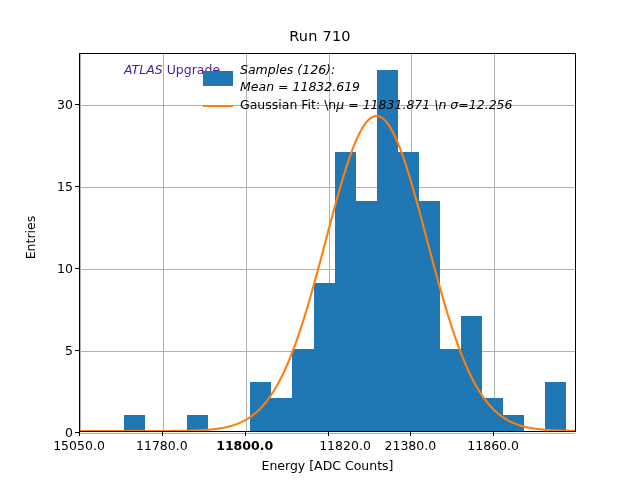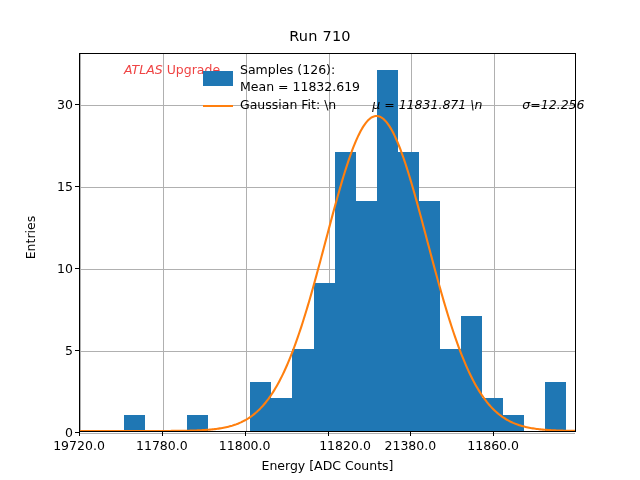--- a/index.html
+++ b/index.html
@@ -36,33 +36,33 @@
 
   
   #xlabel{position:absolute;left:79px;top:458px;width:497px;text-align:center;
           font-size:12.5px;color:#000;}
   #ylabel{position:absolute;left:-40px;top:230px;width:140px;text-align:center;
           font-size:12.5px;color:#000;transform:rotate(-90deg);
           transform-origin:center center;}
 
   
   #atlasblock{position:absolute;left:97px;top:62px;width:150px;
-              font-size:12.5px;color:#ef4444;line-height:1.32;text-align:center;}
+              font-size:12.5px;color:#4c1d95;line-height:1.32;text-align:center;}
   #atlasblock .l1 .em{font-style:italic;}
 
   
   #legend{position:absolute;left:196px;top:62px;font-size:12.5px;color:#000;}
   .legrow{display:flex;align-items:center;margin-bottom:2px;}
-  .legrow.two{align-items:center;}
+  .legrow.two{align-items:center;font-style:italic;}
   .swatch-wrap{width:44px;flex:0 0 44px;display:flex;align-items:center;
                justify-content:center;}
   .swatch-patch{width:30px;height:15px;background:#1f77b4;}
   .swatch-line{width:30px;height:2.1px;background:#ff7f0e;}
   .legtext{line-height:1.33;white-space:nowrap;}
-  .legtext .it{font-style:italic;margin-left:36px;}
+  .legtext .it{font-style:italic;}
 </style>
 </head>
 <body>
 
 <div id="figure">
 
   <div id="title">Run 710</div>
 
   <div id="axes">
     <div id="gridlayer">
@@ -98,25 +98,25 @@
           <div class="bar" style="left: 465.109px; width: 21.1225px; height: 49.2208px; background: rgb(31, 119, 180);"></div>
         </div>
       <svg id="fitcurve" preserveAspectRatio="none" viewBox="0 0 497 379">
         <path id="fitpath" fill="none" stroke="#ff7f0e" stroke-width="2.1" stroke-linejoin="round" stroke-linecap="round" d="M0.00,379.00L1.24,379.00L2.49,379.00L3.73,379.00L4.97,379.00L6.21,379.00L7.45,379.00L8.70,379.00L9.94,379.00L11.18,379.00L12.43,379.00L13.67,379.00L14.91,379.00L16.15,379.00L17.40,379.00L18.64,379.00L19.88,379.00L21.12,379.00L22.36,379.00L23.61,379.00L24.85,379.00L26.09,379.00L27.34,379.00L28.58,379.00L29.82,379.00L31.06,379.00L32.30,379.00L33.55,379.00L34.79,379.00L36.03,379.00L37.27,379.00L38.52,379.00L39.76,379.00L41.00,379.00L42.25,379.00L43.49,379.00L44.73,379.00L45.97,379.00L47.21,379.00L48.46,379.00L49.70,379.00L50.94,379.00L52.19,379.00L53.43,379.00L54.67,379.00L55.91,379.00L57.15,379.00L58.40,379.00L59.64,378.99L60.88,378.99L62.13,378.99L63.37,378.99L64.61,378.99L65.85,378.99L67.10,378.99L68.34,378.99L69.58,378.99L70.82,378.99L72.06,378.98L73.31,378.98L74.55,378.98L75.79,378.98L77.04,378.97L78.28,378.97L79.52,378.97L80.76,378.97L82.00,378.96L83.25,378.96L84.49,378.95L85.73,378.95L86.97,378.94L88.22,378.94L89.46,378.93L90.70,378.92L91.95,378.91L93.19,378.91L94.43,378.90L95.67,378.88L96.91,378.87L98.16,378.86L99.40,378.85L100.64,378.83L101.89,378.81L103.13,378.80L104.37,378.78L105.61,378.75L106.85,378.73L108.10,378.70L109.34,378.68L110.58,378.64L111.83,378.61L113.07,378.57L114.31,378.54L115.55,378.49L116.80,378.45L118.04,378.40L119.28,378.34L120.52,378.28L121.76,378.22L123.01,378.15L124.25,378.08L125.49,377.99L126.74,377.91L127.98,377.81L129.22,377.71L130.46,377.61L131.70,377.49L132.95,377.36L134.19,377.23L135.43,377.08L136.68,376.93L137.92,376.76L139.16,376.58L140.40,376.39L141.65,376.19L142.89,375.97L144.13,375.73L145.37,375.48L146.61,375.22L147.86,374.93L149.10,374.63L150.34,374.31L151.59,373.96L152.83,373.60L154.07,373.21L155.31,372.79L156.55,372.36L157.80,371.89L159.04,371.40L160.28,370.87L161.53,370.32L162.77,369.73L164.01,369.11L165.25,368.46L166.50,367.77L167.74,367.04L168.98,366.27L170.22,365.45L171.46,364.60L172.71,363.70L173.95,362.76L175.19,361.76L176.44,360.72L177.68,359.63L178.92,358.48L180.16,357.27L181.40,356.01L182.65,354.70L183.89,353.32L185.13,351.88L186.38,350.37L187.62,348.80L188.86,347.17L190.10,345.46L191.35,343.69L192.59,341.84L193.83,339.92L195.07,337.93L196.31,335.86L197.56,333.71L198.80,331.49L200.04,329.18L201.29,326.79L202.53,324.33L203.77,321.78L205.01,319.14L206.25,316.43L207.50,313.63L208.74,310.74L209.98,307.77L211.22,304.72L212.47,301.58L213.71,298.36L214.95,295.05L216.20,291.66L217.44,288.19L218.68,284.64L219.92,281.00L221.16,277.29L222.41,273.50L223.65,269.63L224.89,265.69L226.14,261.68L227.38,257.60L228.62,253.45L229.86,249.24L231.10,244.97L232.35,240.64L233.59,236.25L234.83,231.82L236.07,227.33L237.32,222.81L238.56,218.24L239.80,213.65L241.05,209.02L242.29,204.37L243.53,199.69L244.77,195.01L246.01,190.31L247.26,185.61L248.50,180.91L249.74,176.22L250.99,171.54L252.23,166.88L253.47,162.24L254.71,157.64L255.95,153.08L257.20,148.56L258.44,144.08L259.68,139.67L260.93,135.32L262.17,131.04L263.41,126.83L264.65,122.71L265.90,118.67L267.14,114.73L268.38,110.90L269.62,107.16L270.86,103.55L272.11,100.05L273.35,96.67L274.59,93.43L275.84,90.32L277.08,87.35L278.32,84.53L279.56,81.86L280.80,79.34L282.05,76.99L283.29,74.79L284.53,72.77L285.77,70.92L287.02,69.24L288.26,67.74L289.50,66.41L290.75,65.28L291.99,64.32L293.23,63.55L294.47,62.97L295.71,62.58L296.96,62.38L298.20,62.36L299.44,62.54L300.69,62.91L301.93,63.46L303.17,64.20L304.41,65.13L305.65,66.24L306.90,67.54L308.14,69.02L309.38,70.67L310.63,72.50L311.87,74.50L313.11,76.67L314.35,79.00L315.60,81.50L316.84,84.15L318.08,86.95L319.32,89.89L320.56,92.98L321.81,96.21L323.05,99.57L324.29,103.05L325.54,106.65L326.78,110.37L328.02,114.19L329.26,118.12L330.50,122.14L331.75,126.25L332.99,130.44L334.23,134.72L335.48,139.06L336.72,143.46L337.96,147.93L339.20,152.44L340.45,157.00L341.69,161.60L342.93,166.23L344.17,170.88L345.41,175.56L346.66,180.25L347.90,184.95L349.14,189.65L350.39,194.35L351.63,199.04L352.87,203.71L354.11,208.37L355.35,213.00L356.60,217.60L357.84,222.17L359.08,226.70L360.32,231.19L361.57,235.63L362.81,240.03L364.05,244.36L365.30,248.65L366.54,252.87L367.78,257.02L369.02,261.11L370.26,265.13L371.51,269.08L372.75,272.96L373.99,276.76L375.24,280.49L376.48,284.13L377.72,287.70L378.96,291.18L380.20,294.58L381.45,297.90L382.69,301.14L383.93,304.29L385.18,307.35L386.42,310.33L387.66,313.23L388.90,316.04L390.15,318.77L391.39,321.41L392.63,323.97L393.87,326.45L395.11,328.85L396.36,331.17L397.60,333.40L398.84,335.56L400.09,337.64L401.33,339.65L402.57,341.58L403.81,343.43L405.05,345.22L406.30,346.93L407.54,348.58L408.78,350.16L410.02,351.67L411.27,353.12L412.51,354.51L413.75,355.83L415.00,357.10L416.24,358.31L417.48,359.47L418.72,360.57L419.96,361.62L421.21,362.62L422.45,363.57L423.69,364.48L424.94,365.34L426.18,366.15L427.42,366.93L428.66,367.67L429.90,368.36L431.15,369.02L432.39,369.65L433.63,370.24L434.88,370.80L436.12,371.32L437.36,371.82L438.60,372.29L439.85,372.73L441.09,373.15L442.33,373.54L443.57,373.91L444.81,374.26L446.06,374.59L447.30,374.89L448.54,375.18L449.79,375.45L451.03,375.70L452.27,375.94L453.51,376.16L454.75,376.36L456.00,376.56L457.24,376.74L458.48,376.91L459.73,377.06L460.97,377.21L462.21,377.34L463.45,377.47L464.70,377.59L465.94,377.70L467.18,377.80L468.42,377.90L469.66,377.98L470.91,378.06L472.15,378.14L473.39,378.21L474.64,378.27L475.88,378.33L477.12,378.39L478.36,378.44L479.60,378.49L480.85,378.53L482.09,378.57L483.33,378.61L484.57,378.64L485.82,378.67L487.06,378.70L488.30,378.73L489.55,378.75L490.79,378.77L492.03,378.79L493.27,378.81L494.51,378.83L495.76,378.84L497.00,378.86"></path>
       </svg>
     </div>
   </div>
 
   <div id="ticklayer">
       <div class="xtick" style="left: 79px;"></div>
-      <div class="xticklabel" style="left: 79px;">19720.0</div>
+      <div class="xticklabel" style="left: 79px;">15050.0</div>
       <div class="xtick" style="left: 162px;"></div>
       <div class="xticklabel" style="left: 161.833px;">11780.0</div>
       <div class="xtick" style="left: 245px;"></div>
-      <div class="xticklabel" style="left: 244.667px;">11800.0</div>
+      <div class="xticklabel" style="left: 244.667px; font-weight: bold;">11800.0</div>
       <div class="xtick" style="left: 328px;"></div>
       <div class="xticklabel" style="left: 345px;">11820.0</div>
       <div class="xtick" style="left: 410px;"></div>
       <div class="xticklabel" style="left: 410.333px;">21380.0</div>
       <div class="xtick" style="left: 493px;"></div>
       <div class="xticklabel" style="left: 493.167px;">11860.0</div>
       <div class="ytick" style="top: 432px;"></div>
       <div class="ytick" style="top: 350px;"></div>
       <div class="ytick" style="top: 268px;"></div>
       <div class="ytick" style="top: 186px;"></div>

